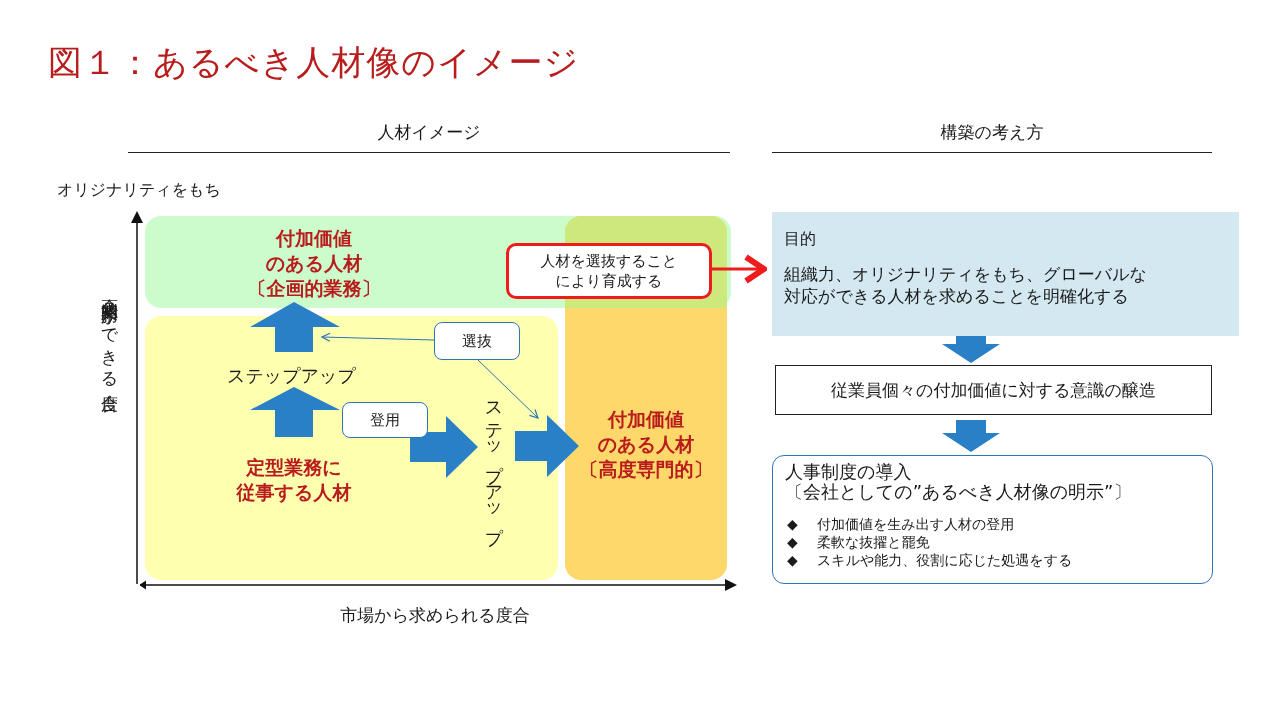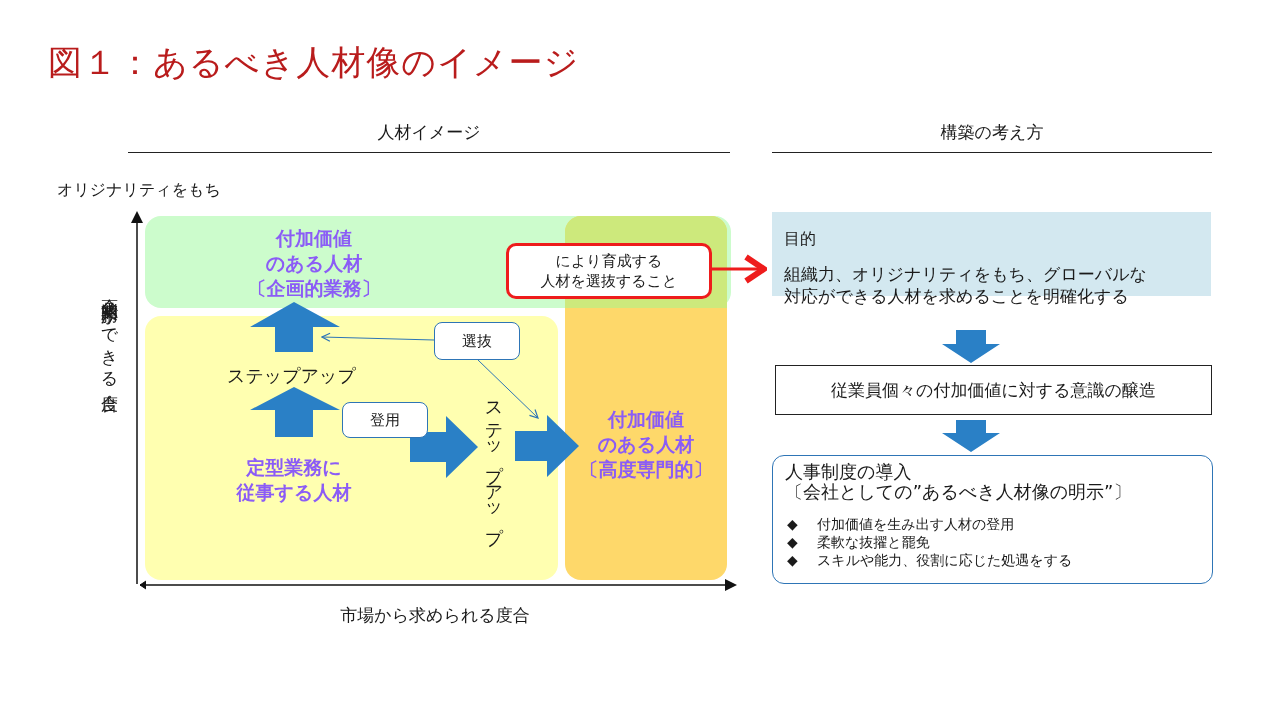--- a/index.html
+++ b/index.html
@@ -9,21 +9,21 @@
   .title { left:48px; top:40px; font-size:34px; letter-spacing:1px; white-space:nowrap; color:#b91c1c; }
   .sec-head { font-size:17px; text-align:center; white-space:nowrap; }
   .sec-rule { height:0; border-top:1.5px solid #222; }
   .axis-label { font-size:16px; white-space:nowrap; }
   .vlabel { writing-mode:vertical-rl; font-size:17px; letter-spacing:2px; }
   .zone { border-radius:16px; }
   .zone-green { background:#ccfccc; }
   .zone-yellow { background:#ffffb0; }
   .zone-orange { background:#fed86a; }
   .zone-lime { background:#cde97c; opacity:1; }
-  .bold-lbl { font-weight:bold; font-size:19px; text-align:center; line-height:25px; white-space:nowrap; color:#8b5cf6; }
+  .bold-lbl { font-weight:bold; font-size:19px; text-align:center; line-height:25px; white-space:nowrap; color:#b91c1c; }
   .plain-lbl { font-size:18px; white-space:nowrap; }
   .callout { background:#fff; border:1.8px solid #2e75b6; border-radius:8px; font-size:15px;
              display:flex; align-items:center; justify-content:center; }
   .red-callout { background:#fff; border:3px solid #ee1c1c; border-radius:10px; font-size:15px;
                  text-align:center; line-height:20px; display:flex; flex-direction:column; justify-content:center; }
   .blue-box { background:#d3e8f0; }
   .box-title { font-size:16px; }
   .box-text { font-size:17px; line-height:22px; }
   .plain-box { background:#fff; border:1.3px solid #222; font-size:17px;
                display:flex; align-items:center; justify-content:center; }
@@ -97,27 +97,27 @@
   <div>のある人材</div>
   <div>〔高度専門的〕</div>
 </div>
 
 <div class="abs plain-lbl" style="left:227px; top:364px;">ステップアップ</div>
 <div class="abs plain-lbl vlabel" style="left:482px; top:390px; letter-spacing:0; font-size:18px;">ステップアップ</div>
 
 <div class="abs callout" style="left:342px; top:402px; width:84px; height:34px;">登用</div>
 <div class="abs callout" style="left:434px; top:322px; width:84px; height:36px;">選抜</div>
 <div class="abs red-callout" style="left:506px; top:243px; width:200px; height:50px;">
+  <div>人材を選抜すること</div>
   <div>により育成する</div>
-  <div>人材を選抜すること</div>
 </div>
 
 <div class="abs axis-label" style="left:128px; width:614px; top:604px; text-align:center; font-size:17px;">市場から求められる度合</div>
 
-<div class="abs blue-box" style="left:772px; top:212px; width:439px; height:84px;">
+<div class="abs blue-box" style="left:772px; top:212px; width:439px; height:124px;padding-left:28px;">
   <div class="abs box-title" style="left:12px; top:17px;">目的</div>
   <div class="abs box-text" style="left:12px; top:51px; white-space:nowrap;">
     <div>組織力、オリジナリティをもち、グローバルな</div>
     <div>対応ができる人材を求めることを明確化する</div>
   </div>
 </div>
 
 <div class="abs plain-box" style="left:775px; top:365px; width:435px; height:48px;">従業員個々の付加価値に対する意識の醸造</div>
 
 <div class="abs round-box" style="left:772px; top:455px; width:439px; height:127px;">

